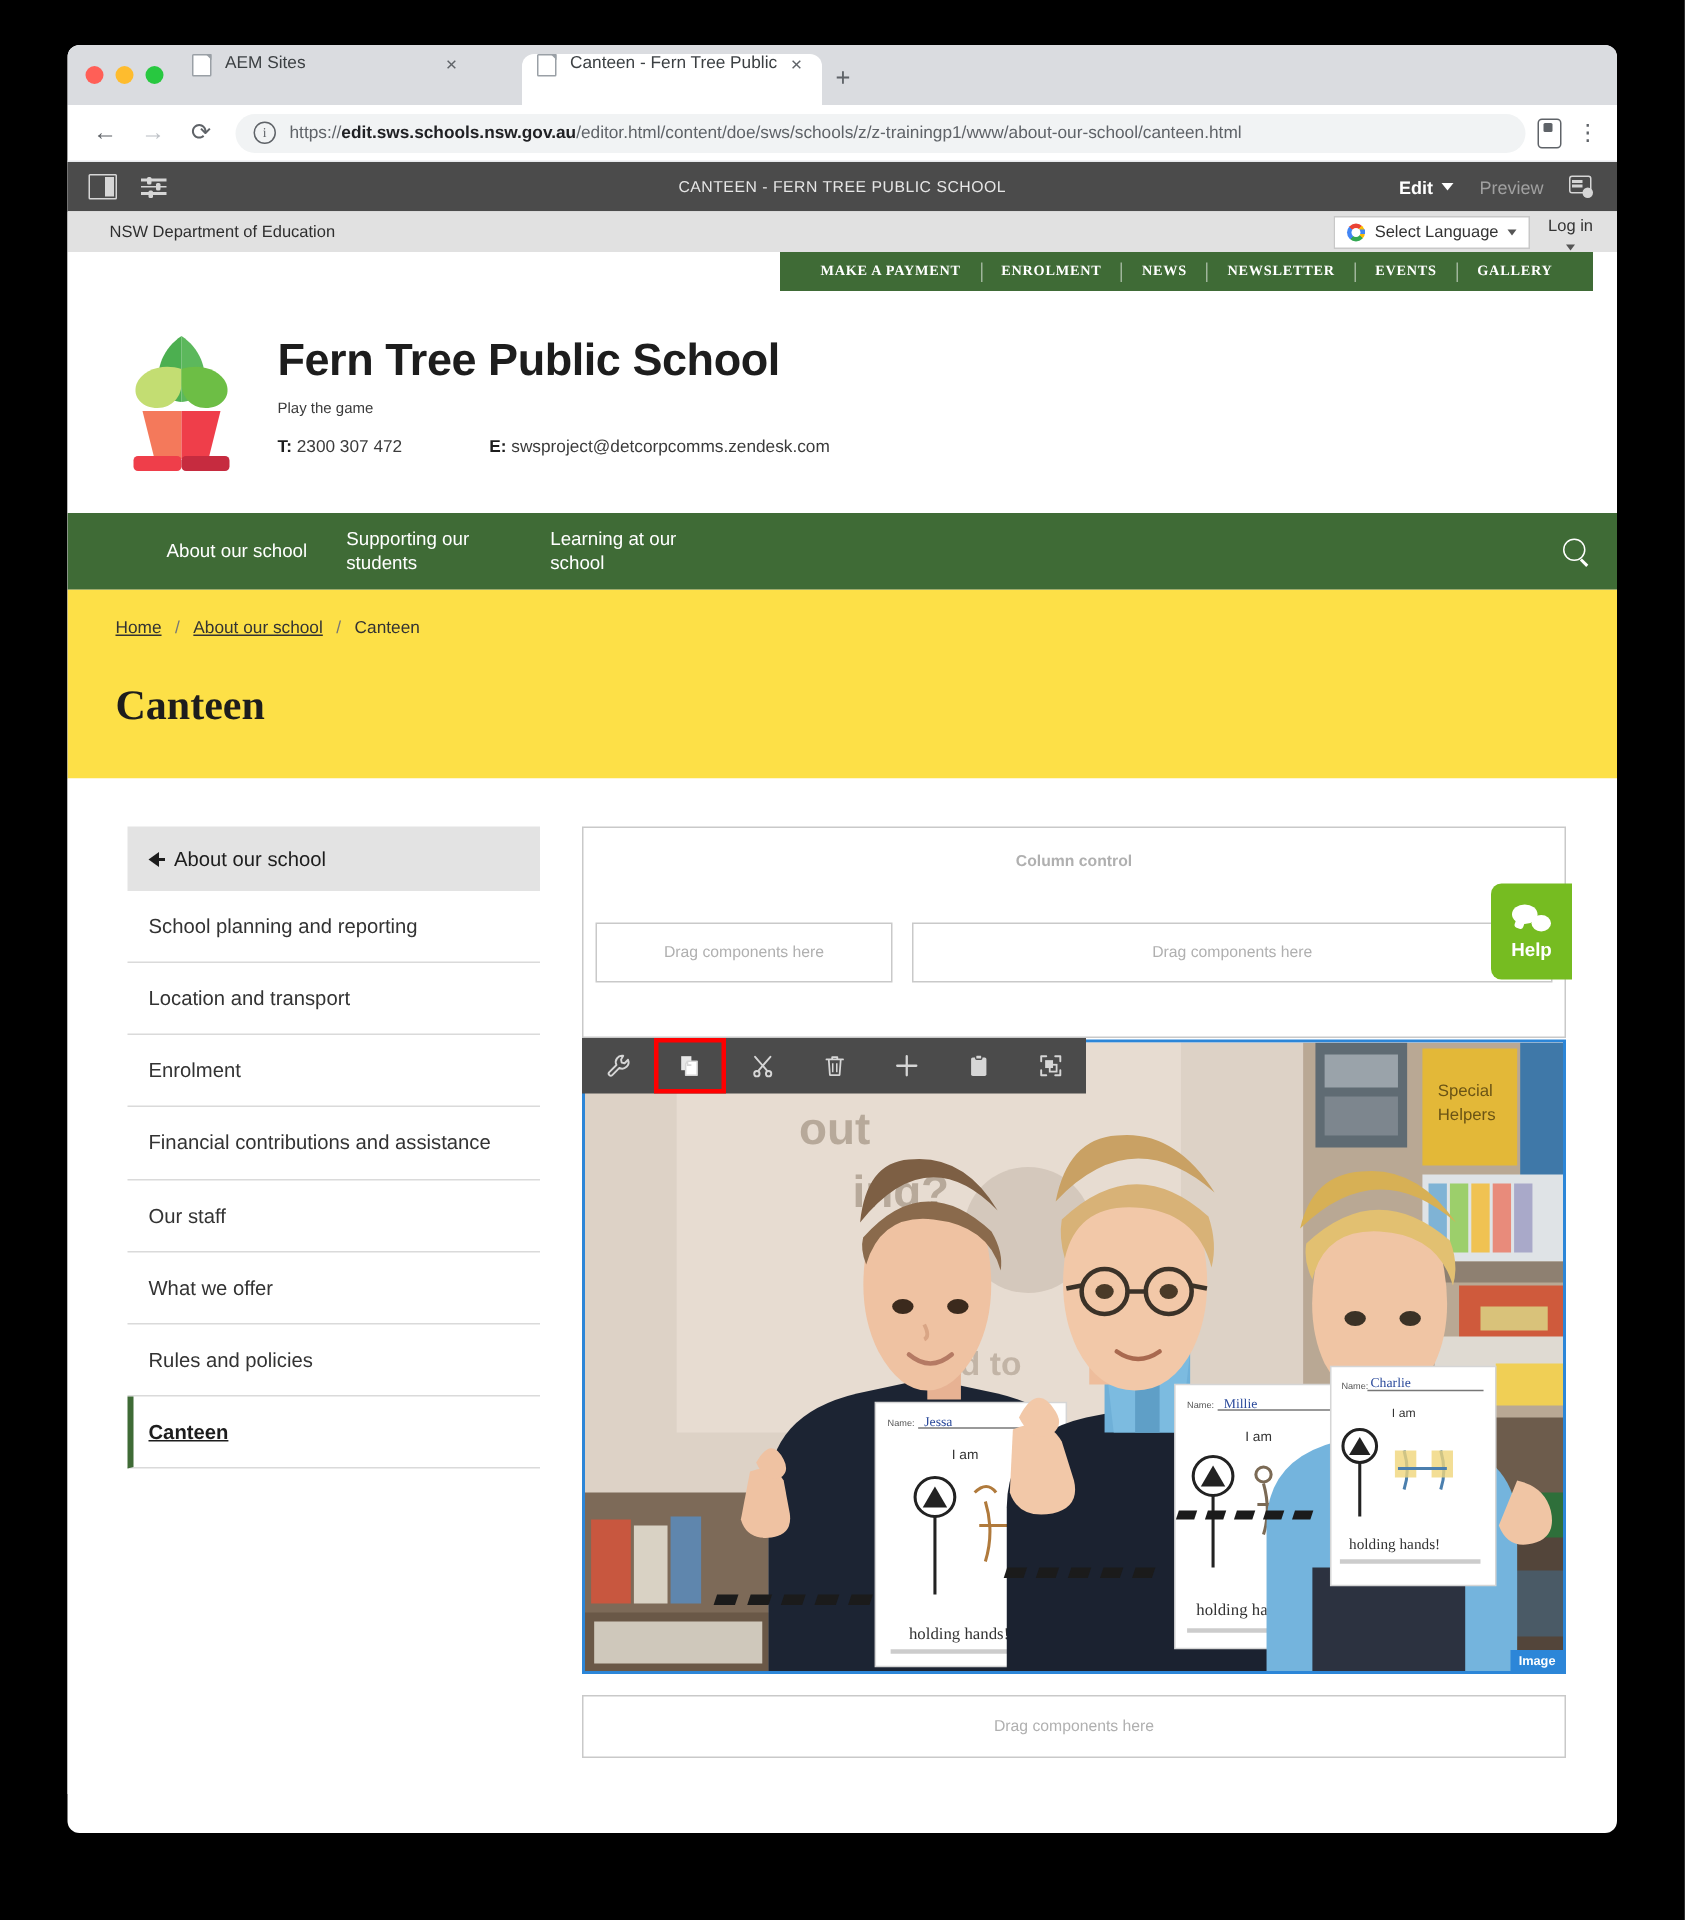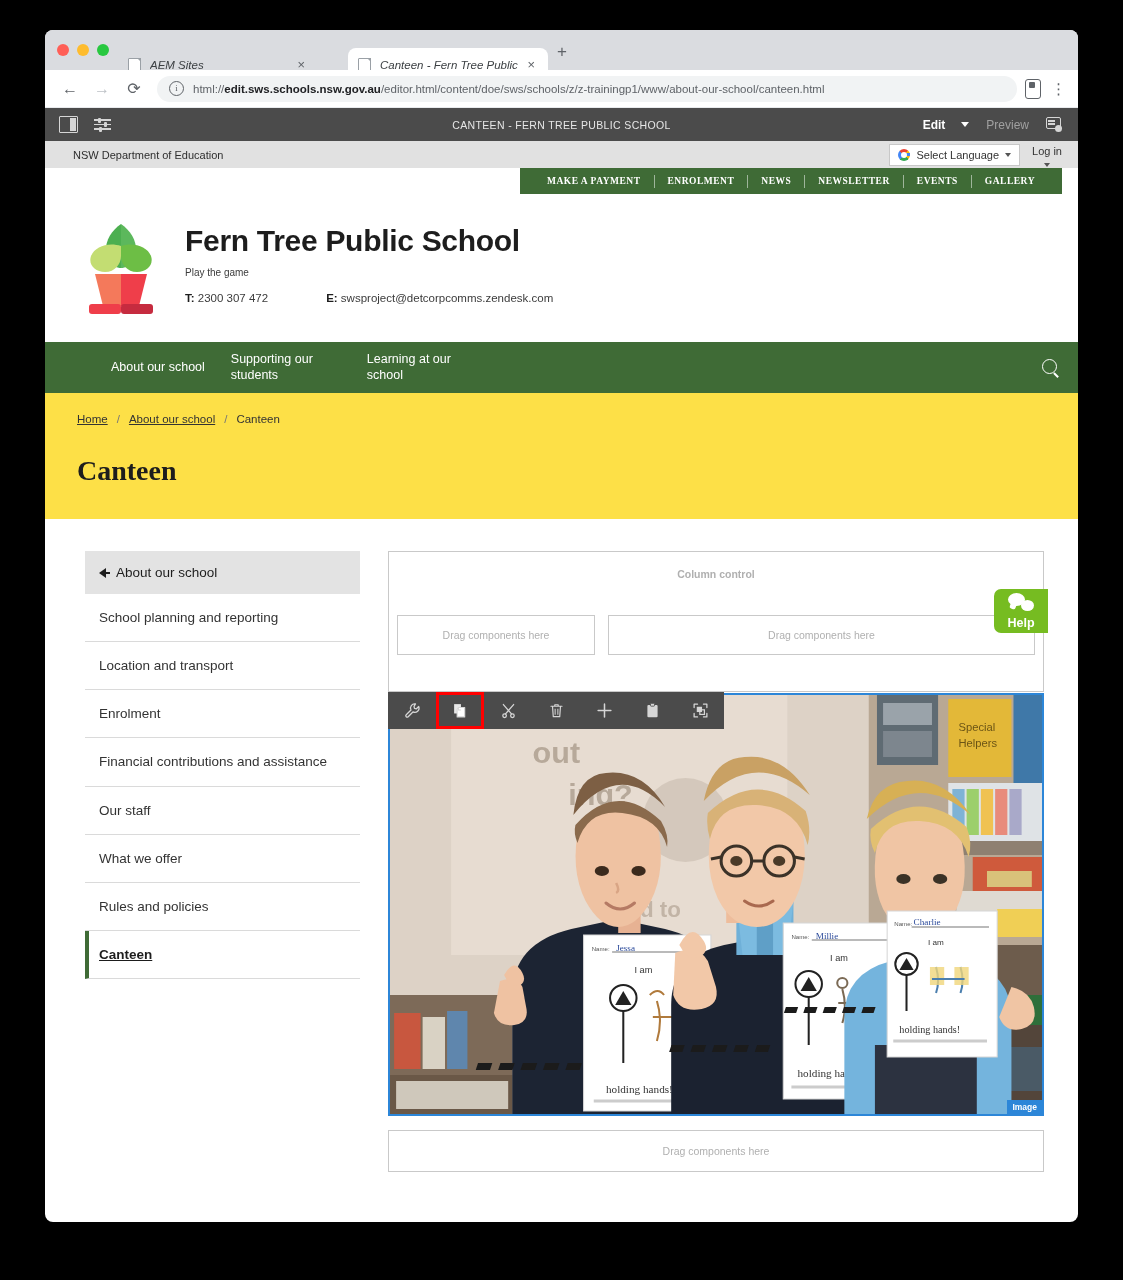--- a/index.html
+++ b/index.html
@@ -42,30 +42,29 @@
     display: flex;
     gap: 8px;
   }
   .dot { width: 12px; height: 12px; border-radius: 50%; }
   .dot.red { background: #ff5f57; }
   .dot.yellow { background: #febc2e; }
   .dot.green { background: #28c840; }
 
   .tab {
     position: absolute;
-    top: 18px;
+    top: 6px;
     height: 34px;
     border-radius: 8px 8px 0 0;
     display: flex;
-    align-items: center;
+    align-items: flex-start;
     padding: 0 10px;
     box-sizing: border-box;
     font-size: 11.5px;
     color: #3c4043;
-    font-style: italic;
   }
   .tab.inactive { left: 73px; width: 200px; background: transparent; }
   .tab.active   { left: 303px; width: 200px; background: #ffffff; }
   .tab .page-ico {
     width: 11px; height: 13px;
     border: 1px solid #9aa0a6;
     border-radius: 1px;
     background: #fff;
     flex: 0 0 auto;
     margin-right: 9px;
@@ -211,21 +210,21 @@
     color: #e6e6e6;
     pointer-events: none;
   }
   .aem-right {
     margin-left: auto;
     display:flex; align-items:center; gap: 17px;
     padding-right: 16px;
     position: relative;
     z-index: 2;
   }
-  .aem-edit { font-size: 12px; font-weight: 700; color:#ffffff; display:flex; align-items:center; gap:16px;}
+  .aem-edit { font-size: 12px; font-weight: 700; color:#ffffff; display:flex; align-items:center; gap:6px;}
   .chev { width:0;height:0;border-left:4px solid transparent;border-right:4px solid transparent;border-top:5px solid currentColor;}
   .aem-preview { font-size: 12px; color:#a0a0a0; }
   .ico-annot { width: 16px; height: 15px; position: relative; }
   .ico-annot::before {
     content:""; position:absolute; left:0; top:0; width:13px;height:10px;
     border:1.5px solid #d6d6d6; border-radius:2px;
   }
   .ico-annot::after {
     content:""; position:absolute; left:2px; top:3px; width:7px;height:1.5px;
     background:#d6d6d6; box-shadow: 0 3px 0 #d6d6d6;
@@ -507,21 +506,21 @@
     font-size: 10.5px;
     color:#b0b0b0;
     margin-top: 14px;
   }
 
   
   .help-widget {
     position:absolute;
     right: -4px;
     top: 38px;
-    width: 54px; height: 44px;
+    width: 54px; height: 64px;
     background:#76bc21;
     border-radius: 7px 0 0 7px;
     display:flex;
     flex-direction: column;
     align-items:center;
     justify-content:center;
     gap: 4px;
     z-index: 9;
   }
   .help-label { color:#ffffff; font-size: 12.5px; font-weight:700; }
@@ -569,21 +568,21 @@
 
       <div class="newtab">+</div>
     </div>
 
     <div class="addrbar">
       <div class="nav-btn">←</div>
       <div class="nav-btn disabled">→</div>
       <div class="nav-btn">⟳</div>
       <div class="omnibox">
         <span class="info-ico">i</span>
-        <span class="url"><span>html://</span><b>edit.sws.schools.nsw.gov.au</b><span>/editor.html/content/doe/sws/schools/z/z-trainingp1/www/about-our-school/canteen.html</span></span>
+        <span class="url"><span>https://</span><b>edit.sws.schools.nsw.gov.au</b><span>/editor.html/content/doe/sws/schools/z/z-trainingp1/www/about-our-school/canteen.html</span></span>
       </div>
       <div class="omni-right">
         <span class="profile-ico"></span>
         <span class="kebab">⋮</span>
       </div>
     </div>
 
     <div class="aem-bar">
       <div class="aem-left">
         <span class="aem-ico ico-panel"></span>

